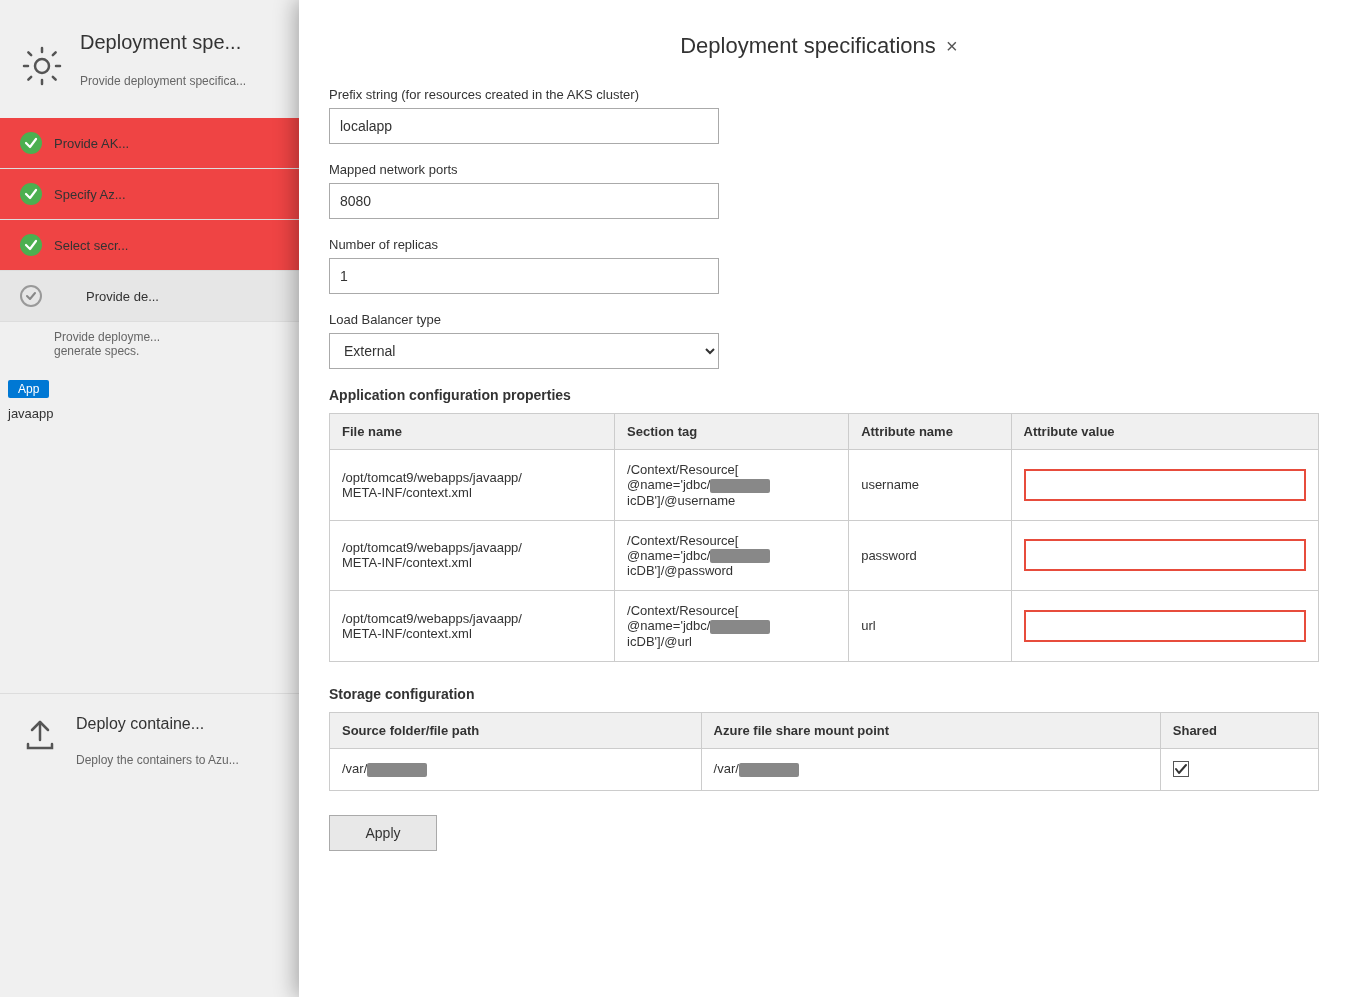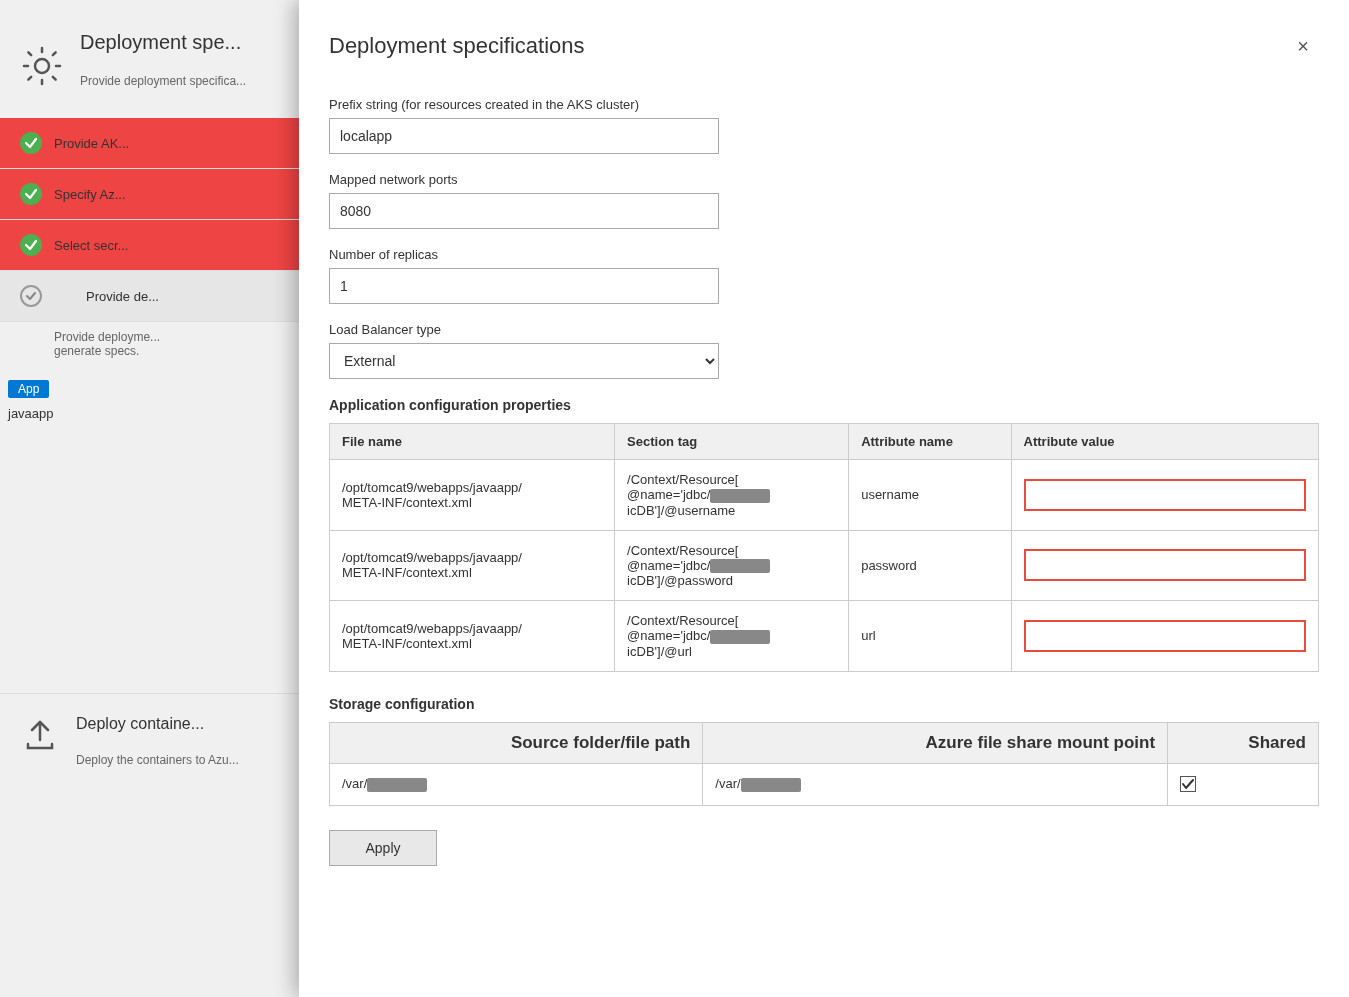--- a/index.html
+++ b/index.html
@@ -147,22 +147,22 @@
       height: 997px;
       background: #fff;
       box-shadow: -4px 0 20px rgba(0,0,0,0.3);
       overflow-y: auto;
       padding: 30px 30px 30px 30px;
     }
 
     .modal-header {
       display: flex;
       align-items: center;
-      justify-content: space-between;
-      margin-bottom: 35px;
+      justify-content: center;
+      margin-bottom: 25px;
     }
 
     .modal-title {
       font-size: 22px;
       font-weight: 300;
       color: #333;
     }
 
     .close-btn {
       width: 32px;
@@ -268,22 +268,22 @@
       width: 100%;
       border-collapse: collapse;
       border: 1px solid #ccc;
       margin-bottom: 24px;
     }
 
     .storage-table th {
       background: #f0f0f0;
       border: 1px solid #ccc;
       padding: 10px 12px;
-      text-align: right;
-      font-size: 17px;
+      text-align: left;
+      font-size: 13px;
       font-weight: 600;
       color: #333;
     }
 
     .storage-table td {
       border: 1px solid #ccc;
       padding: 12px;
       font-size: 13px;
       color: #333;
       vertical-align: middle;

